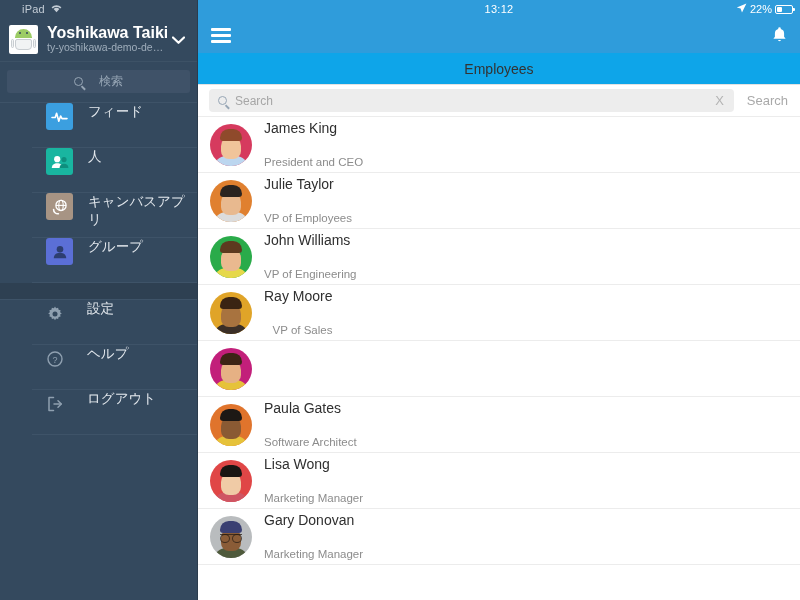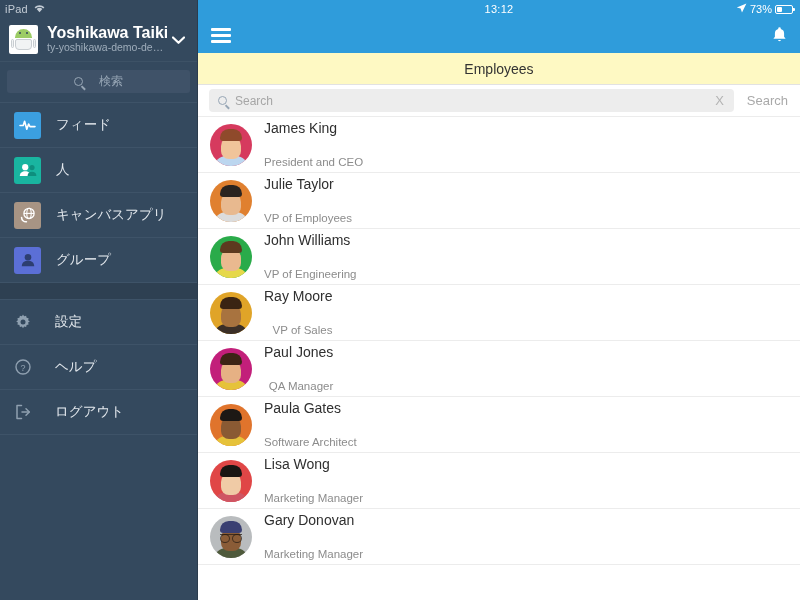--- a/index.html
+++ b/index.html
@@ -15,21 +15,21 @@
   #sidebar {
     width: 197px; height: 600px;
     background: #34495e;
     flex: 0 0 197px;
     position: relative;
     color: #d7dde3;
   }
   .status-left {
     height: 18px;
     display: flex; align-items: center;
-    padding-left: 5px;
+    padding-left: 22px;
     font-size: 11px;
     color: #c3ccd5;
     letter-spacing: .2px;
     background: #34495e;
   }
   .wifi-glyph { margin-left: 5px; display:inline-block; line-height:1; }
 
   .profile {
     height: 44px;
     display: flex; align-items: center;
@@ -88,22 +88,22 @@
   .sidebar-search {
     height: 23px; background: #3f5268; border-radius: 3px;
     display: flex; align-items: center; justify-content: center;
     gap: 16px; color: #97a6b5; font-size: 12px;
   }
   .mag { width: 9px; height: 9px; border: 1.5px solid #97a6b5; border-radius: 50%; position: relative; display:inline-block;}
   .mag::after { content:""; position:absolute; right:-4px; bottom:-3px; width:5px; height:1.5px; background:#97a6b5; transform: rotate(45deg); }
 
   .nav-group { border-top: 1px solid #3e5368; }
   .nav-item {
-    height: 45px; display: flex; align-items: center;
-    padding-left: 14px; border-bottom: 1px solid #3e5368;
+    height: 45px; display: flex; 
+    padding-left: 14px; border-bottom: 1px solid #3e5368; margin-left: 32px;
   }
   .nav-icon {
     width: 27px; height: 27px; flex: 0 0 27px;
     border-radius: 3px;
     display: flex; align-items: center; justify-content: center;
     color: #fff;
   }
   .nav-label { margin-left: 15px; font-size: 13.5px; color: #e3e8ed; }
 
   .nav-spacer { height: 17px; background: #2e4052; border-bottom: 1px solid #3e5368;}
@@ -146,21 +146,21 @@
   .navbar {
     height: 35px; background: #2f9cdb;
     display: flex; align-items: center; justify-content: space-between;
     padding: 0 13px;
   }
   .hamburger { width: 20px; display: flex; flex-direction: column; gap: 3px; }
   .hamburger span { display:block; height: 3px; background: #ffffff; border-radius: 1px; }
   .bell { color: #ffffff; font-size: 16px; line-height: 1; }
 
   .title-bar {
-    height: 32px; background: #fef9c3;
+    height: 32px; background: #0ea5e9;
     border-bottom: 1px solid #e2e2e2;
     display: flex; align-items: center; justify-content: center;
   }
   .title-bar .t { font-size: 14px; color: #333333; }
 
   .searchbar-row {
     height: 32px; background: #ffffff;
     display: flex; align-items: center;
     padding: 0 0 0 11px;
     border-bottom: 1px solid #ececec;
@@ -350,21 +350,21 @@
   <div id="main">
 
     <div class="status-right">
       <span class="status-clock">13:12</span>
       <span class="status-battery">
         <span class="loc-arrow">
           <svg width="11" height="10" viewBox="0 0 11 10">
               <path d="M10.4 0.6 L0.8 4.6 L4.6 5.6 L6.0 9.4 Z" fill="#ffffff"></path>
             </svg>
         </span>
-        <span>73%</span>
+        <span>22%</span>
         <span class="batt-shell">
             <span class="batt-fill"></span>
           </span>
       </span>
     </div>
 
     <div class="navbar">
       <div class="hamburger">
         <span></span>
           <span></span>
@@ -435,24 +435,20 @@
             <div class="row-name">Ray Moore</div>
             <div class="row-title">VP of Sales</div>
           </div>
         </div>
         <div class="list-row">
           <div class="avatar" style="background: rgb(194, 31, 122);">
             <div class="shoulders" style="background:#e6c23a"></div>
             <div class="face" style="background:#e6b184"></div>
             <div class="hair" style="background:#3c2415"></div>
           </div>
-          <div class="row-text">
-            <div class="row-name">Paul Jones</div>
-            <div class="row-title">QA Manager</div>
-          </div>
         </div>
         <div class="list-row">
           <div class="avatar" style="background: rgb(224, 116, 44);">
             <div class="shoulders" style="background:#e6c23a"></div>
             <div class="face" style="background:#8a5a33"></div>
             <div class="hair" style="background:#1d1815"></div>
           </div>
           <div class="row-text">
             <div class="row-name">Paula Gates</div>
             <div class="row-title">Software Architect</div>

